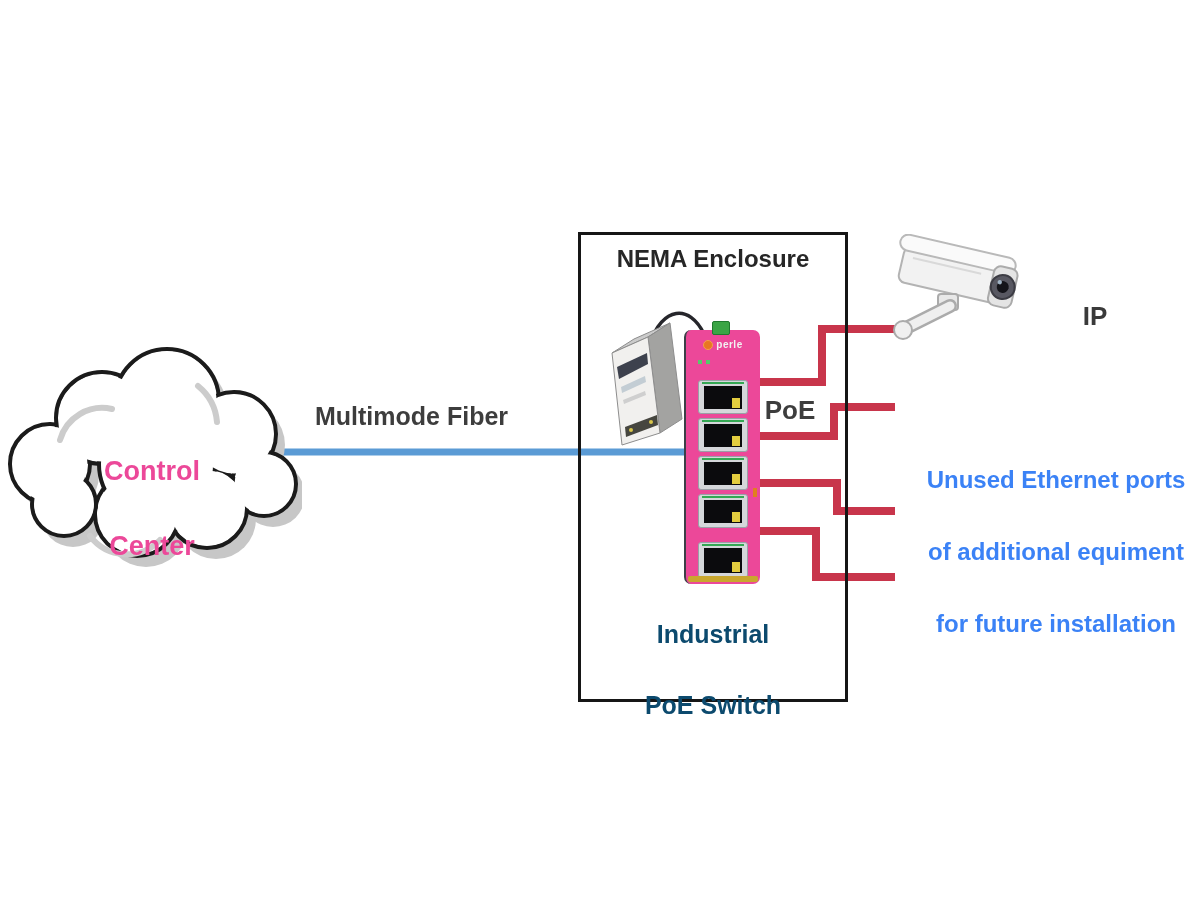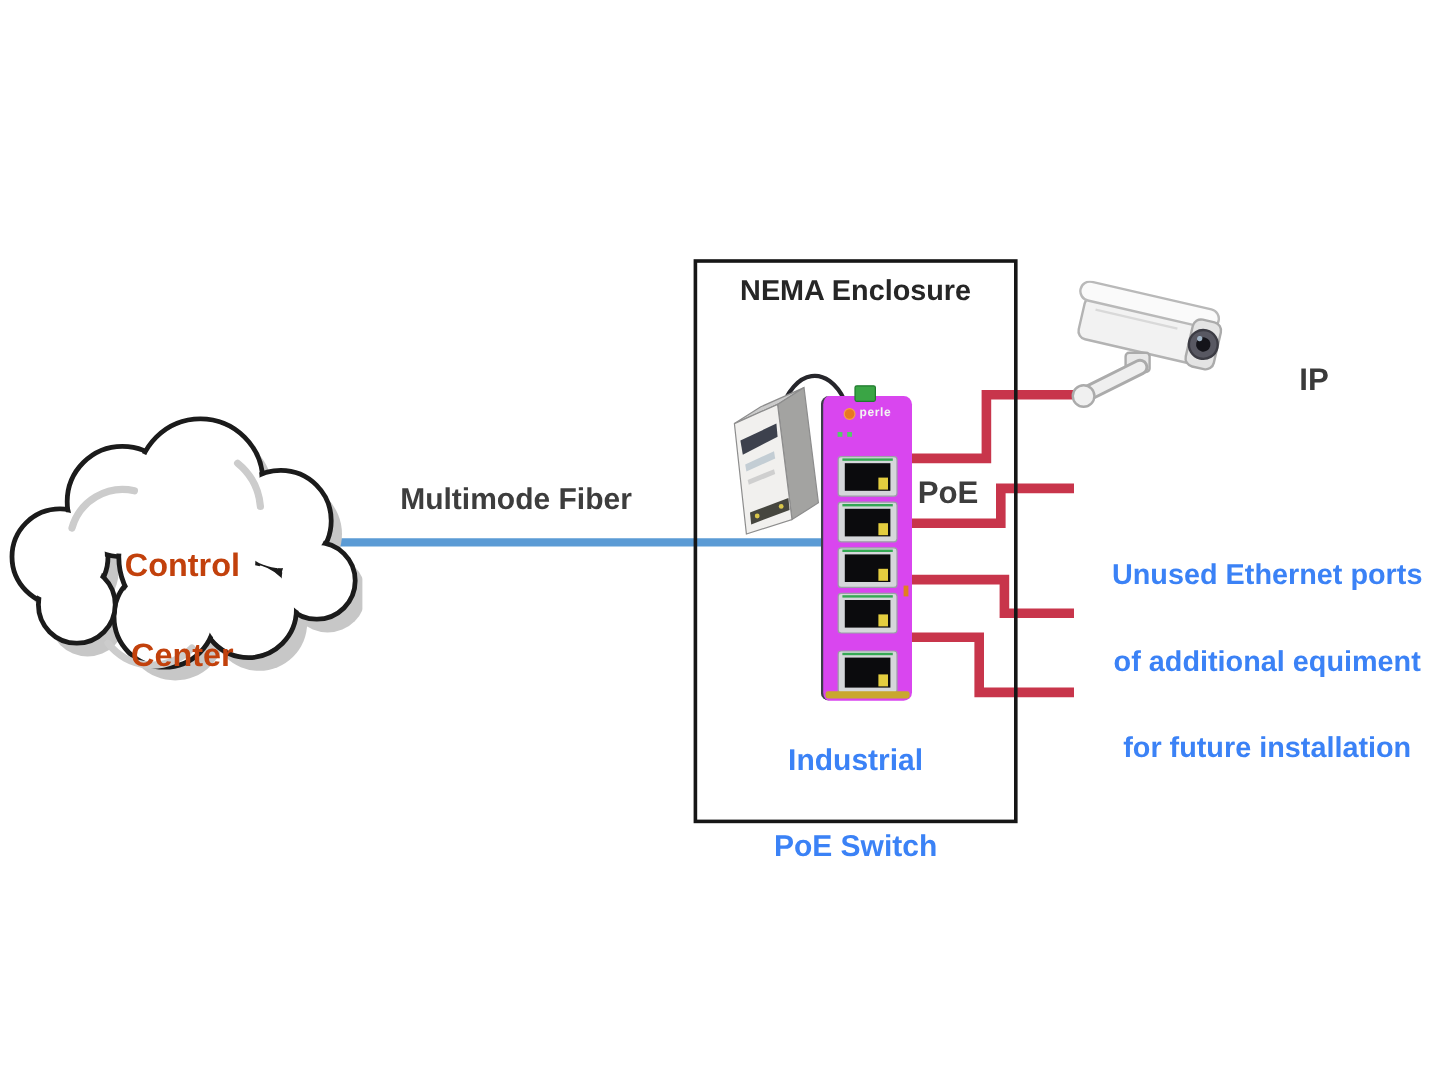--- a/index.html
+++ b/index.html
@@ -9,51 +9,51 @@
   }
   
   #cables { position:absolute; left:0; top:0; z-index:1; }
   .fiber-line { stroke:#5B9BD5; stroke-width:7; }
   .cable { stroke:#C8354B; stroke-width:8; fill:none; }
 
   
   .cloud-svg { position:absolute; left:2px; top:336px; z-index:2; }
   .cloud-label {
     position:absolute; left:52px; top:414px; width:200px; z-index:3;
-    text-align:center; font-size:27px; font-weight:bold; color:#c2410c; line-height:35px;
+    text-align:center; font-size:27px; font-weight:bold; color:#ec4899; line-height:35px;
   }
 
   
   .fiber-label {
     position:absolute; left:315px; top:402px; width:230px; z-index:2;
-    text-align:center; font-size:25px; font-weight:bold; color:#3d3d3d;
+    font-size:25px; font-weight:bold; color:#3d3d3d;
   }
 
   
   .nema-box {
-    position:absolute; left:578px; top:216px; width:270px; height:470px;
+    position:absolute; left:578px; top:232px; width:270px; height:470px;
     border:3px solid #161616; box-sizing:border-box; z-index:2; background:transparent;
   }
   .nema-title {
     position:absolute; top:10px; left:0; width:100%; text-align:center;
     font-size:24px; font-weight:bold; color:#262626;
   }
   .nema-caption {
     position:absolute; left:578px; top:579px; width:270px; z-index:3;
-    text-align:center; font-size:25px; font-weight:bold; color:#3b82f6; line-height:31px;
+    text-align:center; font-size:25px; font-weight:bold; color:#0c4a6e; line-height:31px;
   }
 
   
   .psu-svg { position:absolute; left:598px; top:303px; z-index:3; }
   .wire-svg { position:absolute; left:640px; top:298px; z-index:2; }
 
   
   .switch {
     position:absolute; left:684px; top:330px; width:76px; height:254px; z-index:3;
-    background:#d946ef; border-radius:7px; border-left:2px solid #3c3f47; box-sizing:border-box;
+    background:#ec4899; border-radius:7px; border-left:2px solid #3c3f47; box-sizing:border-box;
   }
   .pwr-conn {
     position:absolute; top:-9px; left:26px; width:16px; height:12px;
     background:#3aa545; border:1px solid #1f7a2e; border-radius:2px;
   }
   .brand { position:absolute; top:9px; left:0; right:0; display:flex; align-items:center; justify-content:center; gap:3px; }
   .brand-dot { width:10px; height:10px; border-radius:50%; background:#e87722; border:1px solid #f5a04c; box-sizing:border-box; }
   .brand-text { color:#f2f2f2; font-size:10px; font-weight:bold; letter-spacing:.5px; }
   .leds { position:absolute; top:30px; left:12px; display:flex; gap:4px; }
   .led { width:4px; height:4px; background:#56c96a; }

